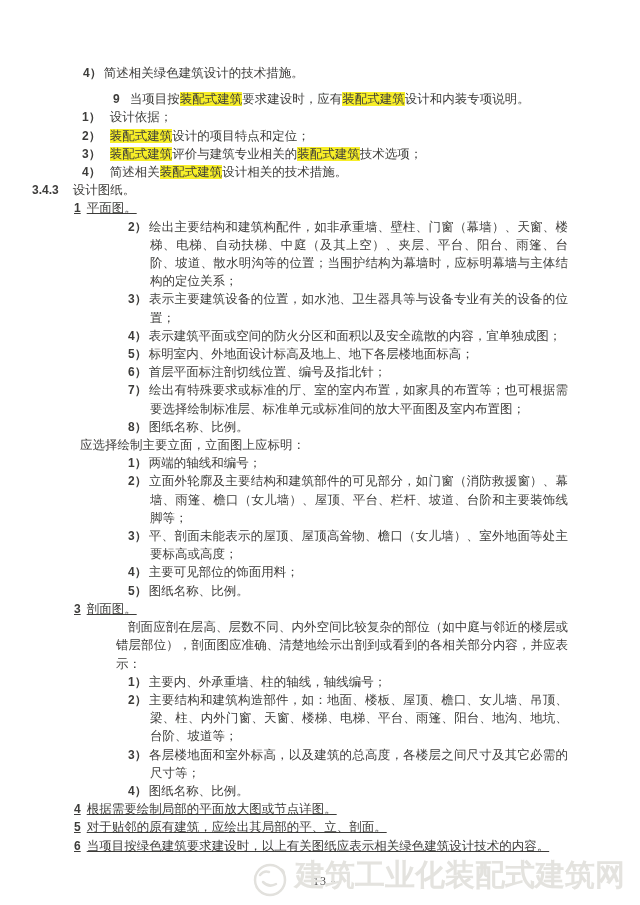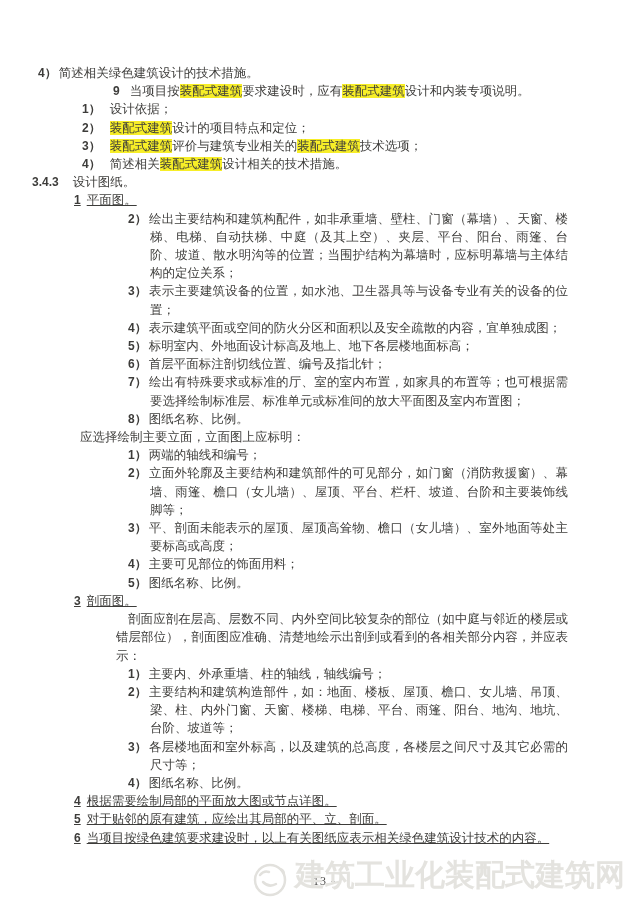--- a/index.html
+++ b/index.html
@@ -8,22 +8,22 @@
     background:#ffffff;
     font-family:"Liberation Serif","DejaVu Serif",serif;
     color:#3d3c3a;
   }
   .content{
     position:absolute;top:64px;left:0;right:0;
     font-size:12.5px;line-height:18.2px;
     text-align:justify;
   }
   .blk{padding-right:72px;}
-  .b-top4{padding-left:60px;text-indent:-22px;}
-  .b-n9  {padding-left:133px;text-indent:-20px;}
+  .b-top4{padding-left:105px;text-indent:-22px;}
+  .b-n9  {padding-left:133px;text-indent:-20px;margin-top:8px;}
   .b-sub9{padding-left:112px;text-indent:-30px;}
   .b-sec {padding-left:80px;text-indent:-48px;}
   .b-item{padding-left:89px;text-indent:-15px;text-decoration:underline;}
   .b-sub {padding-left:150px;text-indent:-22px;}
   .b-para{padding-left:80px;}
   .b-para2{padding-left:116px;text-indent:12px;}
   .lbl{font-weight:bold;font-family:"Liberation Sans","DejaVu Sans",sans-serif;font-size:12px;margin-right:4px;}
   .b-sec  .lbl{margin-right:14px;}
   .b-n9   .lbl{margin-right:10px;}
   .b-item .lbl{margin-right:6px;}

